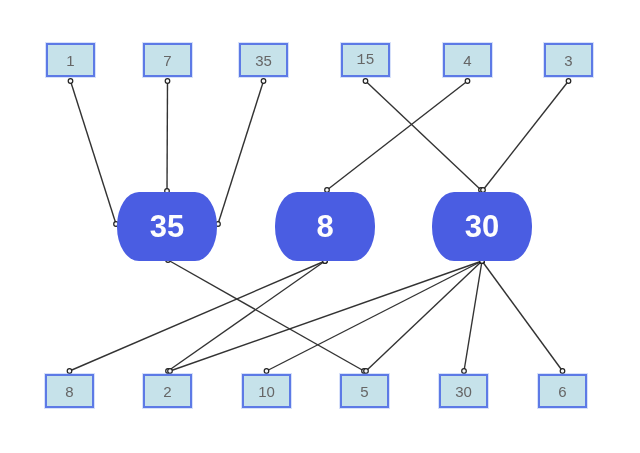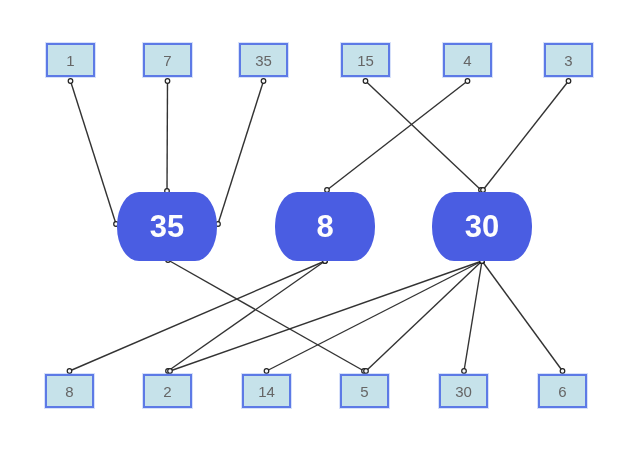--- a/index.html
+++ b/index.html
@@ -84,21 +84,21 @@
 
   <div class="io-box" style="left: 46px; top: 43px;">
       <span>1</span>
     </div>
   <div class="io-box" style="left: 143px; top: 43px;">
       <span>7</span>
     </div>
   <div class="io-box" style="left: 239px; top: 43px;">
       <span>35</span>
     </div>
-  <div class="io-box" style="left: 341px; top: 43px;">
+  <div class="io-box" style="left: 341px; top: 43px; font-family: Liberation Mono, monospace;">
       <span>15</span>
     </div>
   <div class="io-box" style="left: 443px; top: 43px;">
       <span>4</span>
     </div>
   <div class="io-box" style="left: 544px; top: 43px;">
       <span>3</span>
     </div>
 
   <div class="proc-node" style="left: 117px; top: 192px;">
@@ -111,21 +111,21 @@
       <span>30</span>
     </div>
 
   <div class="io-box" style="left: 45px; top: 374px;">
       <span>8</span>
     </div>
   <div class="io-box" style="left: 143px; top: 374px;">
       <span>2</span>
     </div>
   <div class="io-box" style="left: 242px; top: 374px;">
-      <span>14</span>
+      <span>10</span>
     </div>
   <div class="io-box" style="left: 340px; top: 374px;">
       <span>5</span>
     </div>
   <div class="io-box" style="left: 439px; top: 374px;">
       <span>30</span>
     </div>
   <div class="io-box" style="left: 538px; top: 374px;">
       <span>6</span>
     </div>

